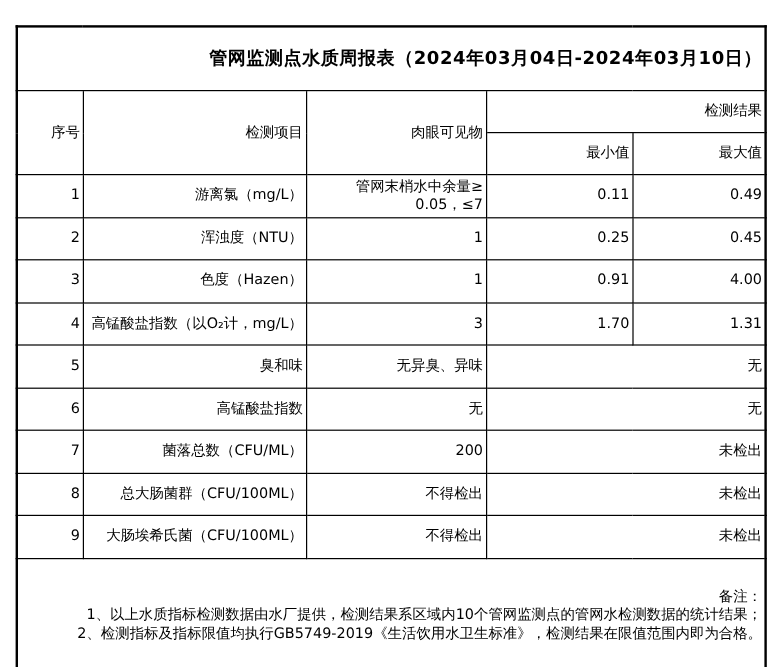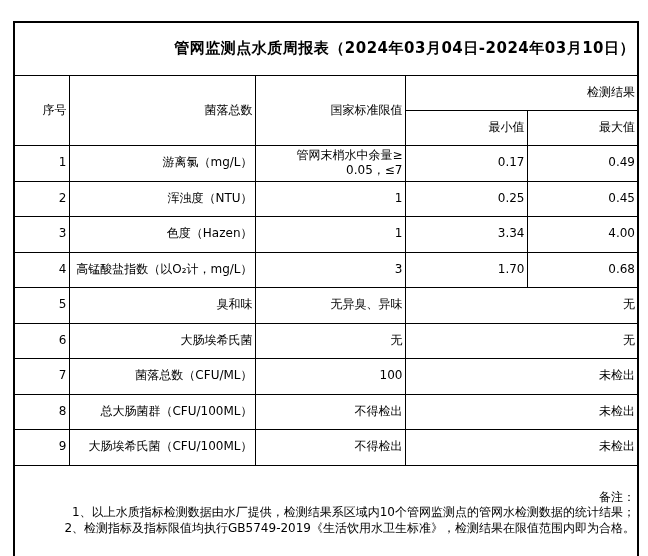--- a/index.html
+++ b/index.html
@@ -70,77 +70,77 @@
       <col style="width:150px">
       <col style="width:122px">
       <col style="width:111px">
     </colgroup>
     <thead>
       <tr class="title-row">
         <td colspan="5">管网监测点水质周报表（2024年03月04日-2024年03月10日）</td>
       </tr>
       <tr class="hdr-row">
         <td rowspan="2">序号</td>
-        <td rowspan="2">菌落总数</td>
-        <td rowspan="2">国家标准限值</td>
+        <td rowspan="2">检测项目</td>
+        <td rowspan="2">肉眼可见物</td>
         <td colspan="2">检测结果</td>
       </tr>
       <tr class="hdr-row">
         <td>最小值</td>
         <td>最大值</td>
       </tr>
     </thead>
     <tbody>
         <tr class="data-row">
     <td>1</td>
     <td class="item">游离氯（mg/L）</td>
     <td class="standard">管网末梢水中余量≥
 0.05，≤7</td>
-    <td>0.17</td>
+    <td>0.11</td>
     <td>0.49</td>
   </tr>
         <tr class="data-row">
     <td>2</td>
     <td class="item">浑浊度（NTU）</td>
     <td class="standard">1</td>
     <td>0.25</td>
     <td>0.45</td>
   </tr>
         <tr class="data-row">
     <td>3</td>
     <td class="item">色度（Hazen）</td>
     <td class="standard">1</td>
-    <td>3.34</td>
+    <td>0.91</td>
     <td>4.00</td>
   </tr>
         <tr class="data-row">
     <td>4</td>
     <td class="item">高锰酸盐指数（以O₂计，mg/L）</td>
     <td class="standard">3</td>
     <td>1.70</td>
-    <td>0.68</td>
+    <td>1.31</td>
   </tr>
         <tr class="data-row">
     <td>5</td>
     <td class="item">臭和味</td>
     <td class="standard">无异臭、异味</td>
     <td colspan="2">无</td>
 
   </tr>
         <tr class="data-row">
     <td>6</td>
-    <td class="item">大肠埃希氏菌</td>
+    <td class="item">高锰酸盐指数</td>
     <td class="standard">无</td>
     <td colspan="2">无</td>
 
   </tr>
         <tr class="data-row">
     <td>7</td>
     <td class="item">菌落总数（CFU/ML）</td>
-    <td class="standard">100</td>
+    <td class="standard">200</td>
     <td colspan="2">未检出</td>
 
   </tr>
         <tr class="data-row">
     <td>8</td>
     <td class="item">总大肠菌群（CFU/100ML）</td>
     <td class="standard">不得检出</td>
     <td colspan="2">未检出</td>
 
   </tr>

